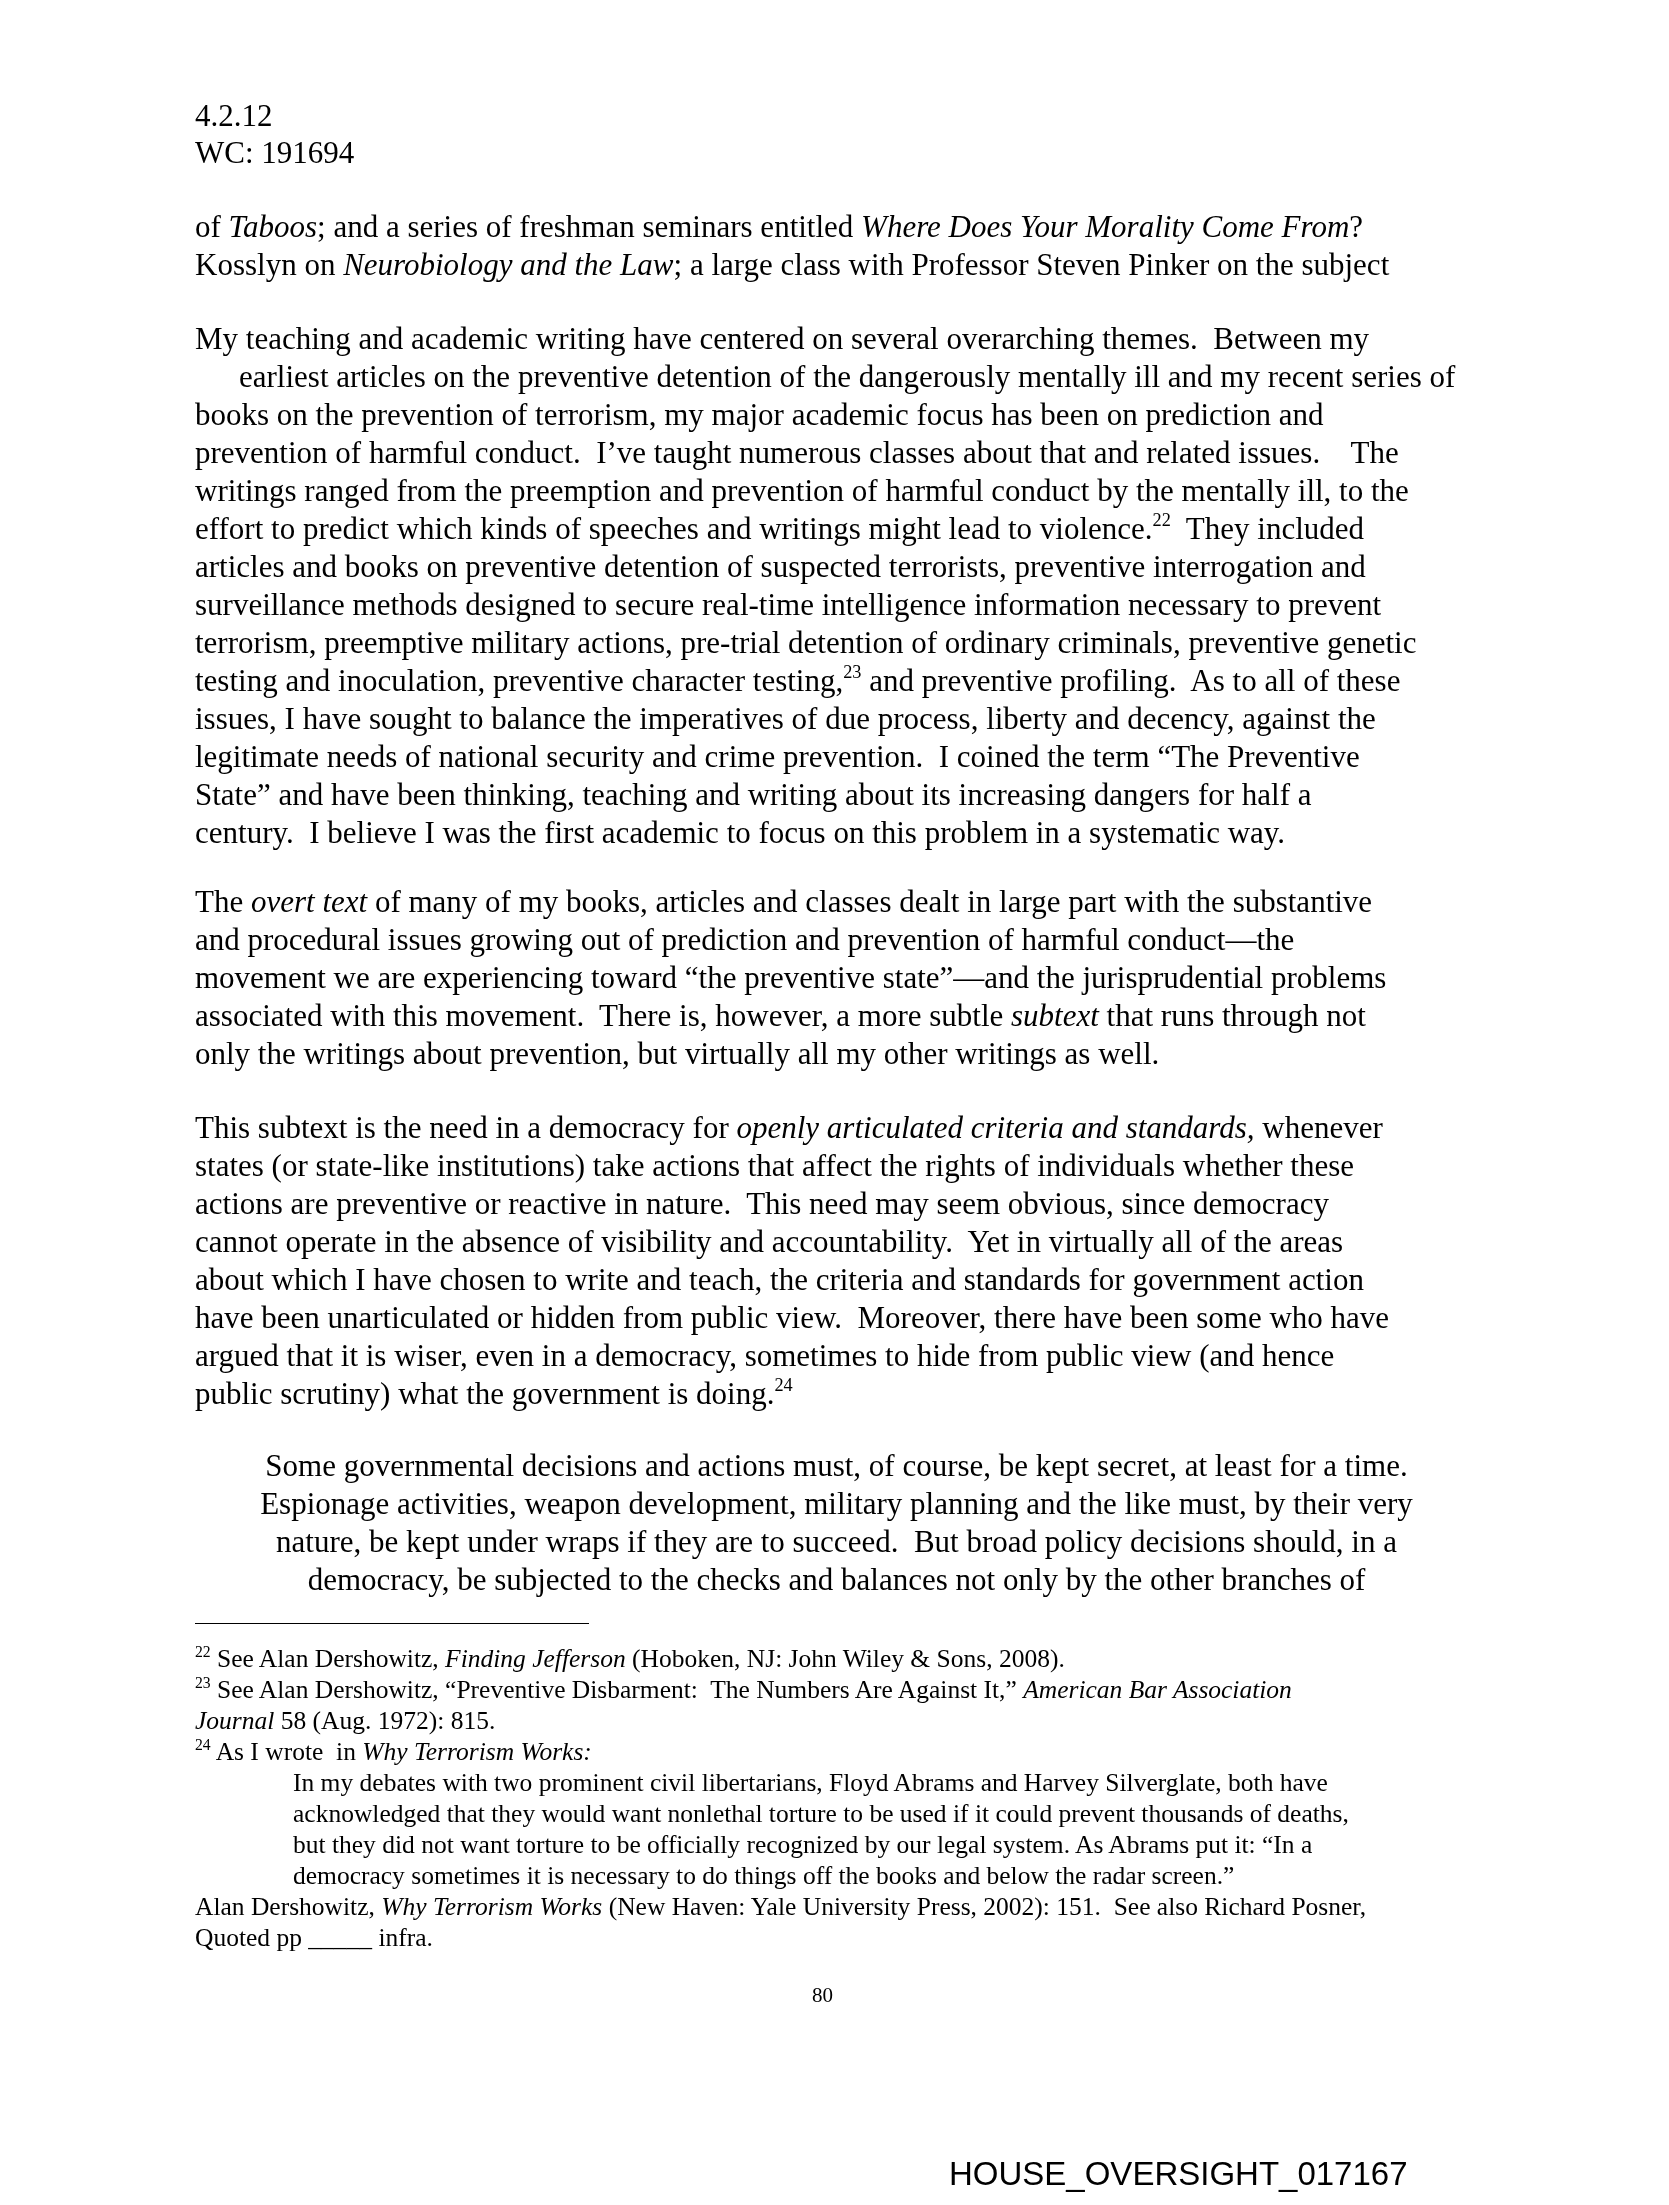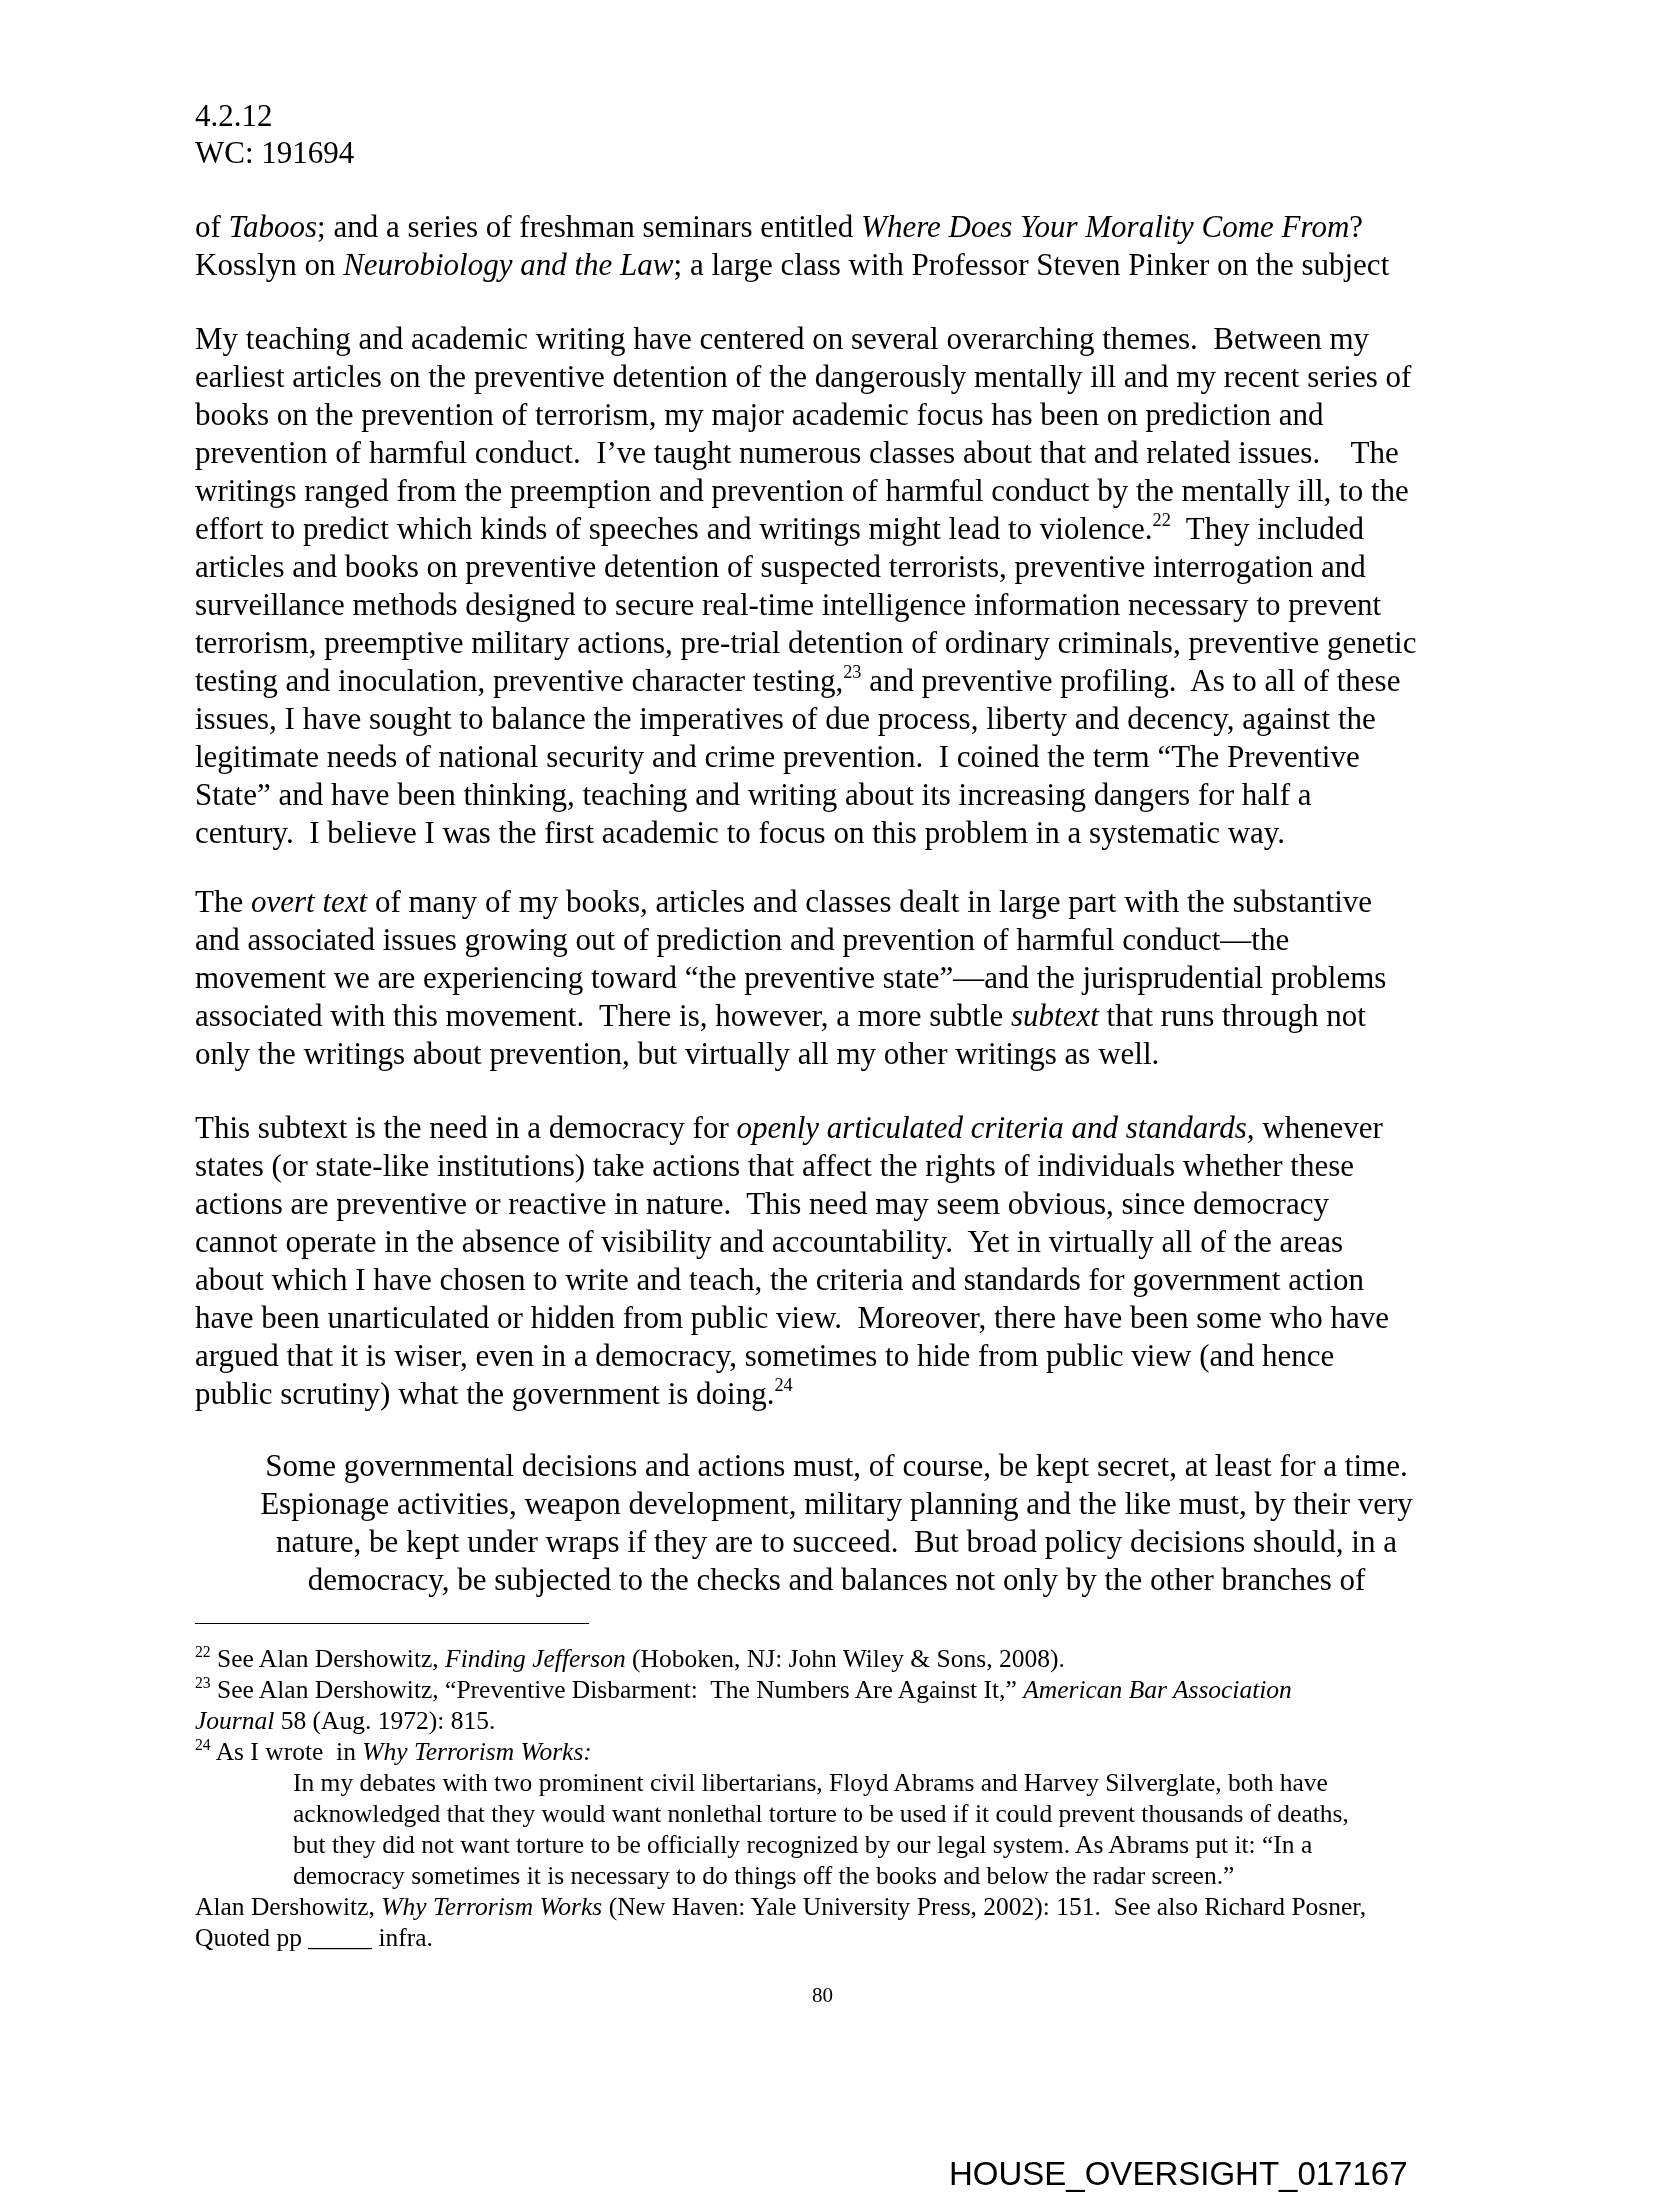--- a/index.html
+++ b/index.html
@@ -27,37 +27,37 @@
     <div>4.2.12</div>
     <div>WC:  191694</div>
   </div>
 
   <div class="body-text serif" id="para-0" style="top:208px;">
       <span class="line"><span style="white-space: pre;">of </span><i style="white-space: pre;">Taboos</i><span style="white-space: pre;">; and a series of freshman seminars entitled </span><i style="white-space: pre;">Where Does Your Morality Come From</i><span style="white-space: pre;">?</span></span>
       <span class="line"><span style="white-space: pre;">Kosslyn on </span><i style="white-space: pre;">Neurobiology and the Law</i><span style="white-space: pre;">; a large class with Professor Steven Pinker on the subject</span></span>
     </div>
   <div class="body-text serif" id="para-1" style="top:320px;">
       <span class="line"><span style="white-space: pre;">My teaching and academic writing have centered on several overarching themes.  Between my</span></span>
-      <span class="line"><span style="white-space: pre;">earliest articles on the preventive detention of the dangerously mentally ill and my recent series of</span></span>
+      <span class="line"><span style="white-space: pre; margin-left: 44px;">earliest articles on the preventive detention of the dangerously mentally ill and my recent series of</span></span>
       <span class="line"><span style="white-space: pre;">books on the prevention of terrorism, my major academic focus has been on prediction and</span></span>
       <span class="line"><span style="white-space: pre;">prevention of harmful conduct.  I’ve taught numerous classes about that and related issues.    The</span></span>
       <span class="line"><span style="white-space: pre;">writings ranged from the preemption and prevention of harmful conduct by the mentally ill, to the</span></span>
       <span class="line"><span style="white-space: pre;">effort to predict which kinds of speeches and writings might lead to violence.</span><sup class="sup" style="white-space: pre;">22</sup><span style="white-space: pre;">  They included</span></span>
       <span class="line"><span style="white-space: pre;">articles and books on preventive detention of suspected terrorists, preventive interrogation and</span></span>
       <span class="line"><span style="white-space: pre;">surveillance methods designed to secure real-time intelligence information necessary to prevent</span></span>
       <span class="line"><span style="white-space: pre;">terrorism, preemptive military actions, pre-trial detention of ordinary criminals, preventive genetic</span></span>
       <span class="line"><span style="white-space: pre;">testing and inoculation, preventive character testing,</span><sup class="sup" style="white-space: pre;">23</sup><span style="white-space: pre;"> and preventive profiling.  As to all of these</span></span>
       <span class="line"><span style="white-space: pre;">issues, I have sought to balance the imperatives of due process, liberty and decency, against the</span></span>
       <span class="line"><span style="white-space: pre;">legitimate needs of national security and crime prevention.  I coined the term “The Preventive</span></span>
       <span class="line"><span style="white-space: pre;">State” and have been thinking, teaching and writing about its increasing dangers for half a</span></span>
       <span class="line"><span style="white-space: pre;">century.  I believe I was the first academic to focus on this problem in a systematic way.</span></span>
     </div>
   <div class="body-text serif" id="para-2" style="top:883px;">
       <span class="line"><span style="white-space: pre;">The </span><i style="white-space: pre;">overt text</i><span style="white-space: pre;"> of many of my books, articles and classes dealt in large part with the substantive</span></span>
-      <span class="line"><span style="white-space: pre;">and associated issues growing out of prediction and prevention of harmful conduct—the</span></span>
+      <span class="line"><span style="white-space: pre;">and procedural issues growing out of prediction and prevention of harmful conduct—the</span></span>
       <span class="line"><span style="white-space: pre;">movement we are experiencing toward “the preventive state”—and the jurisprudential problems</span></span>
       <span class="line"><span style="white-space: pre;">associated with this movement.  There is, however, a more subtle </span><i style="white-space: pre;">subtext</i><span style="white-space: pre;"> that runs through not</span></span>
       <span class="line"><span style="white-space: pre;">only the writings about prevention, but virtually all my other writings as well.</span></span>
     </div>
   <div class="body-text serif" id="para-3" style="top:1109px;">
       <span class="line"><span style="white-space: pre;">This subtext is the need in a democracy for </span><i style="white-space: pre;">openly articulated criteria and standards,</i><span style="white-space: pre;"> whenever</span></span>
       <span class="line"><span style="white-space: pre;">states (or state-like institutions) take actions that affect the rights of individuals whether these</span></span>
       <span class="line"><span style="white-space: pre;">actions are preventive or reactive in nature.  This need may seem obvious, since democracy</span></span>
       <span class="line"><span style="white-space: pre;">cannot operate in the absence of visibility and accountability.  Yet in virtually all of the areas</span></span>
       <span class="line"><span style="white-space: pre;">about which I have chosen to write and teach, the criteria and standards for government action</span></span>

